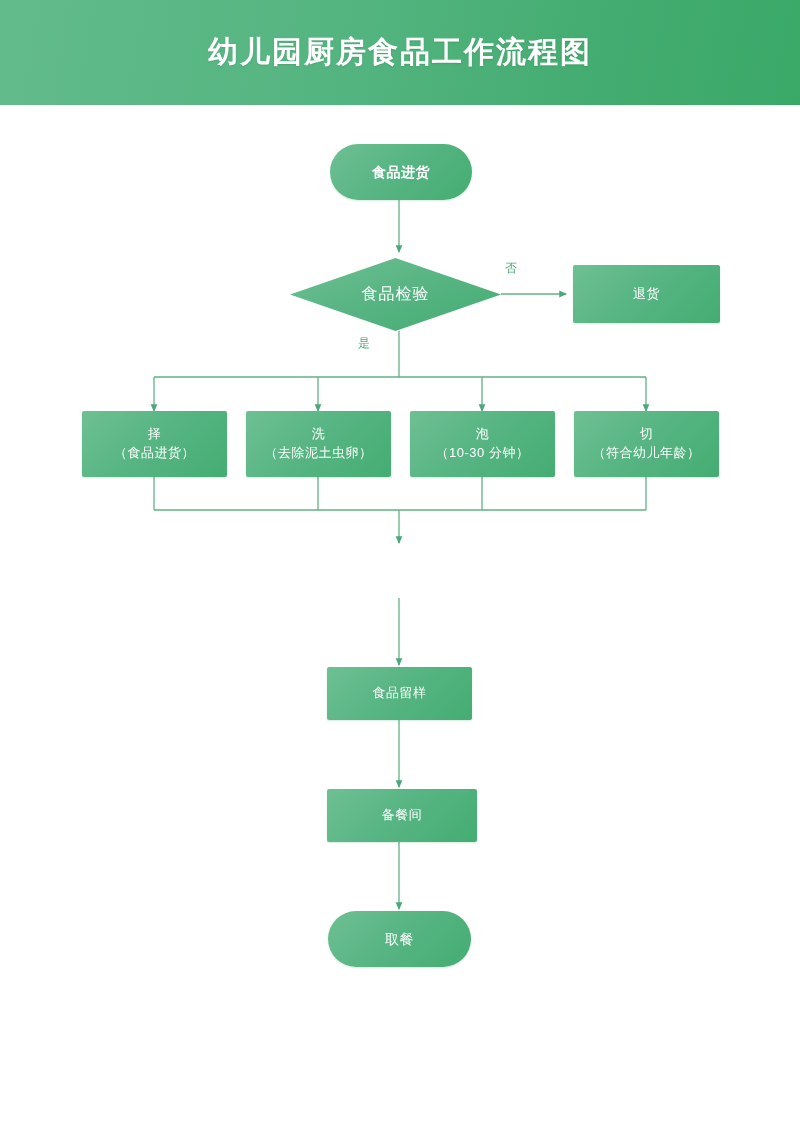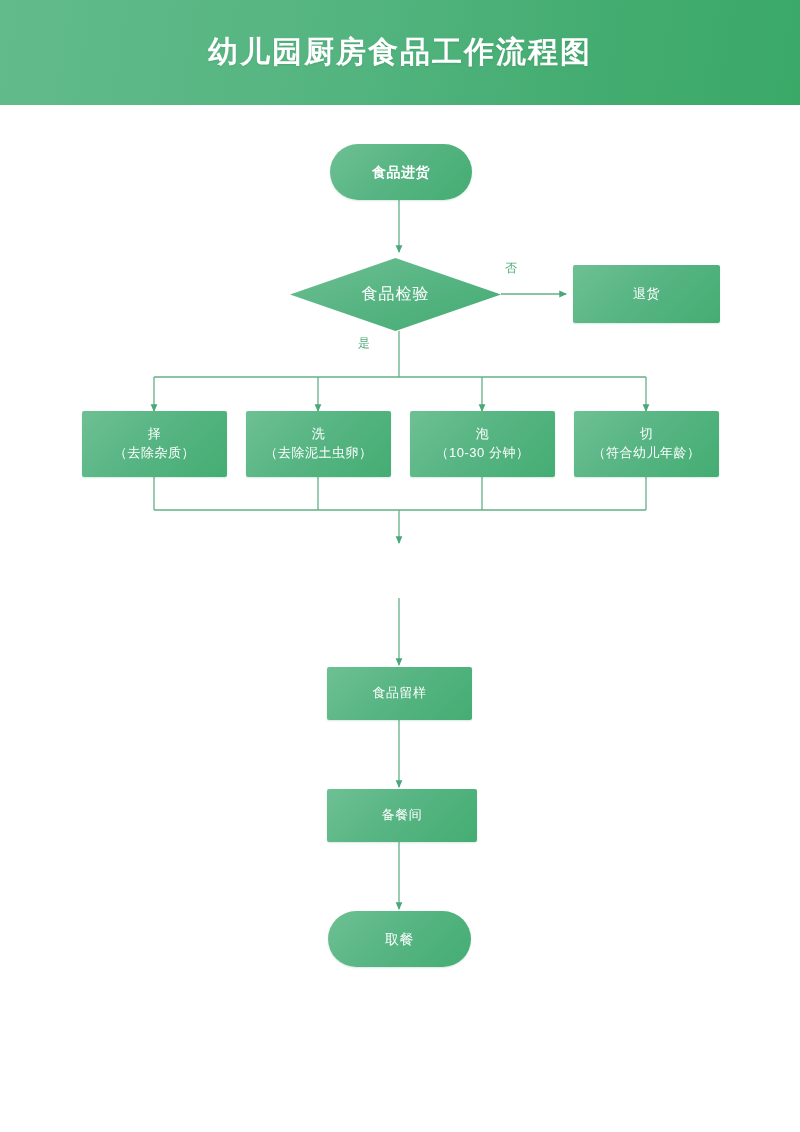--- a/index.html
+++ b/index.html
@@ -194,21 +194,21 @@
 
   <div class="edge-label" style="left:358px; top:230px;">是</div>
 
   <div class="node rect" style="left:573px; top:160px; width:147px; height:58px;">
     <span class="label">退货</span>
   </div>
 
   <div class="node rect" style="left:82px; top:306px; width:145px; height:66px;">
     <span class="label">
       <span>择</span>
-      <span class="sub">（去除杂质）</span>
+      <span class="sub">（食品进货）</span>
     </span>
   </div>
 
   <div class="node rect" style="left:246px; top:306px; width:145px; height:66px;">
     <span class="label">
       <span>洗</span>
       <span class="sub">（去除泥土虫卵）</span>
     </span>
   </div>
 

